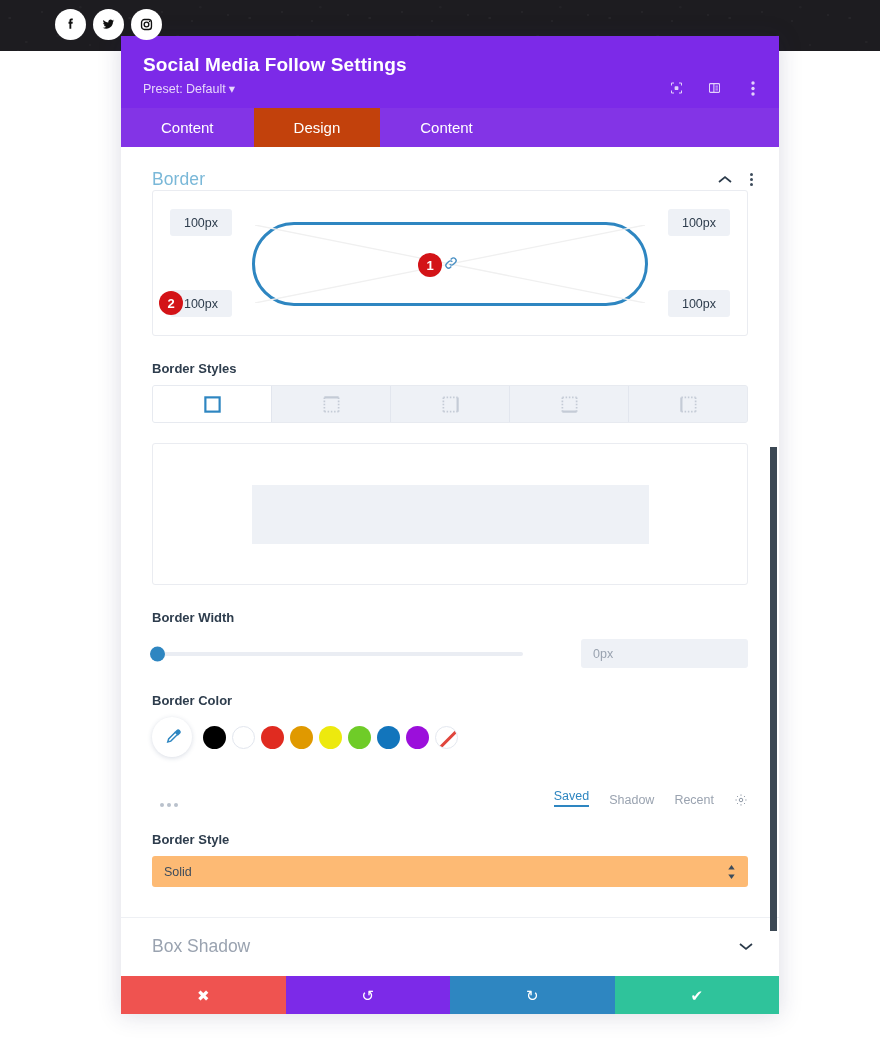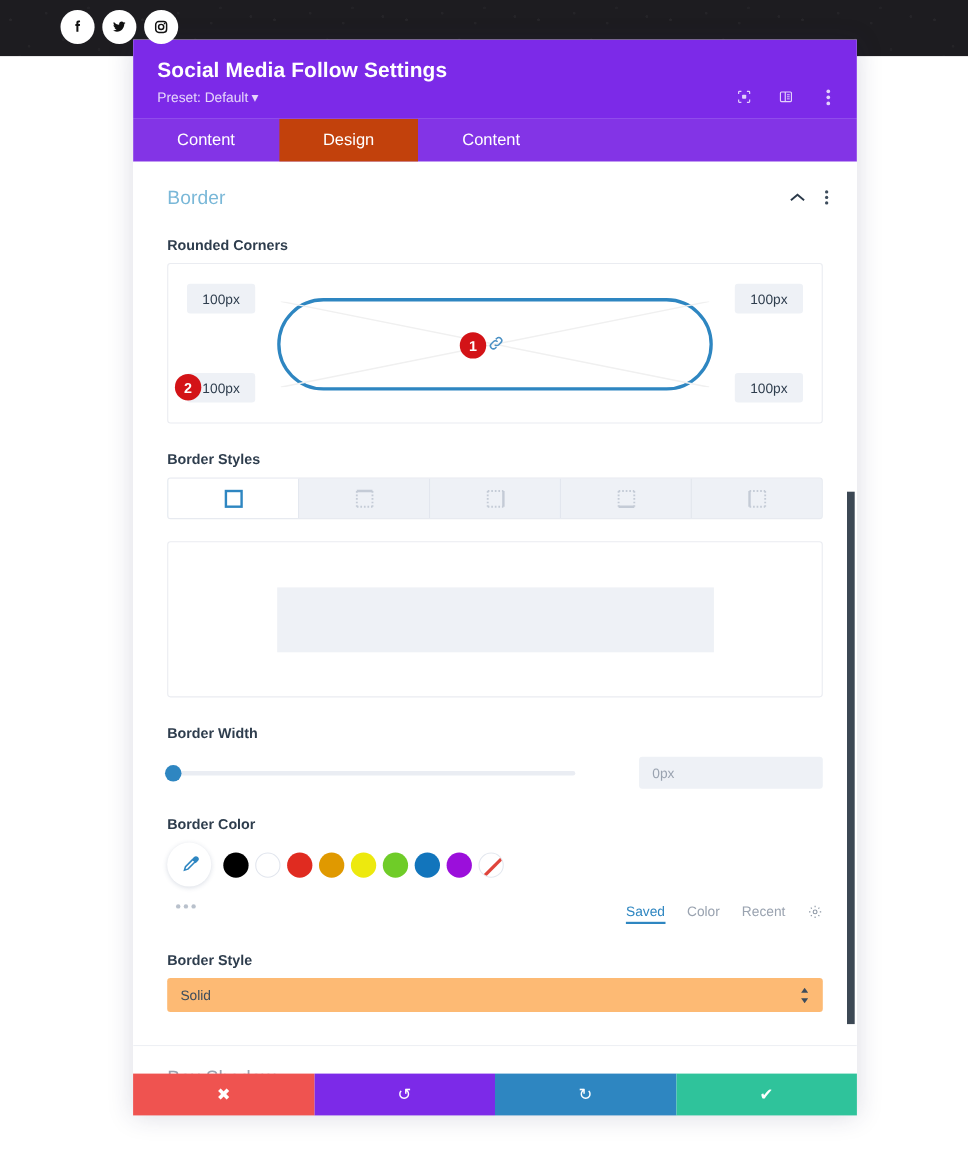--- a/index.html
+++ b/index.html
@@ -352,23 +352,23 @@
     position: absolute;
     left: -3px; top: 10px;
     width: 32px; height: 2.5px;
     background: #e0453c;
     transform: rotate(-45deg);
   }
 
   
   .palette-row {
     display: flex;
-    align-items: flex-start;
+    align-items: flex-end;
     padding: 0 31px;
-    margin-top: 16px;
+    margin-top: 32px;
   }
   .more-dots {
     display: flex;
     gap: 3px;
     flex: 1;
     padding-left: 8px;
   }
   .more-dots i {
     width: 4px; height: 4px;
     background: #b9c1cc;
@@ -534,21 +534,20 @@
             <path d="M1 7l6-5 6 5"></path>
           </svg>
         </div>
         <div class="sec-dots">
           <i></i>
             <i></i>
             <i></i>
         </div>
       </div>
 
-      <div class="field-label">Rounded Corners</div>
       <div class="corners-box">
         <div class="corner-input corner-tl">100px</div>
         <div class="corner-input corner-tr">100px</div>
         <div class="corner-input corner-bl">100px</div>
         <div class="corner-input corner-br">100px</div>
 
         <div class="pill-preview">
           <svg class="pill-cross" width="390" height="78" viewBox="0 0 390 78" preserveAspectRatio="none">
             <path d="M0 0 L390 78 M390 0 L0 78" stroke="#f0f0f0" stroke-width="1.3" fill="none"></path>
           </svg>
@@ -628,21 +627,21 @@
         <div class="swatch transparent"></div>
       </div>
 
       <div class="palette-row">
         <div class="more-dots">
             <i></i>
             <i></i>
             <i></i>
           </div>
         <div class="pal-tab active">Saved</div>
-        <div class="pal-tab">Color</div>
+        <div class="pal-tab">Shadow</div>
         <div class="pal-tab">Recent</div>
         <div class="gear">
           <svg width="14" height="14" viewBox="0 0 24 24" fill="none" stroke="currentColor" stroke-width="1.7">
             <circle cx="12" cy="12" r="3"></circle>
             <path d="M12 2.5v2.2M12 19.3v2.2M21.5 12h-2.2M4.7 12H2.5M18.7 5.3l-1.6 1.6M6.9 17.1l-1.6 1.6M18.7 18.7l-1.6-1.6M6.9 6.9L5.3 5.3"></path>
           </svg>
         </div>
       </div>
 
       <div class="field-label">Border Style</div>

